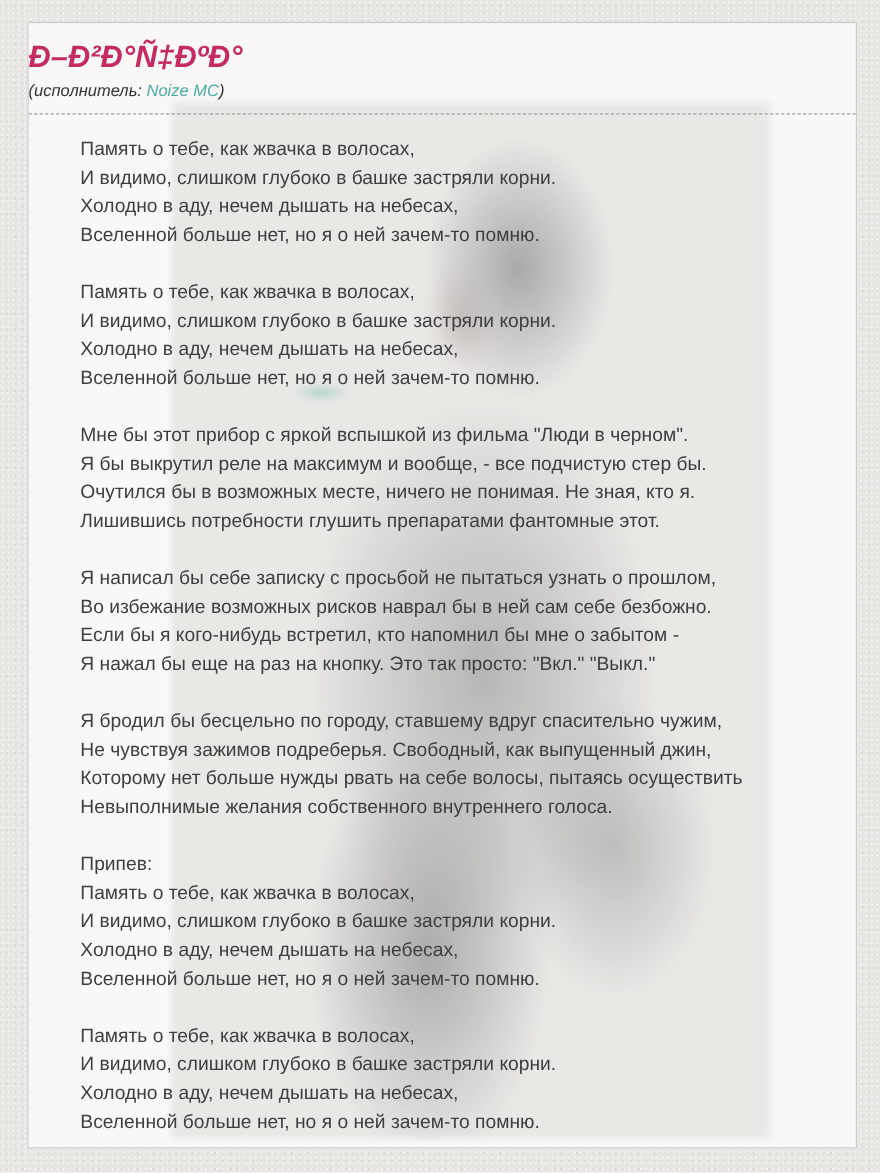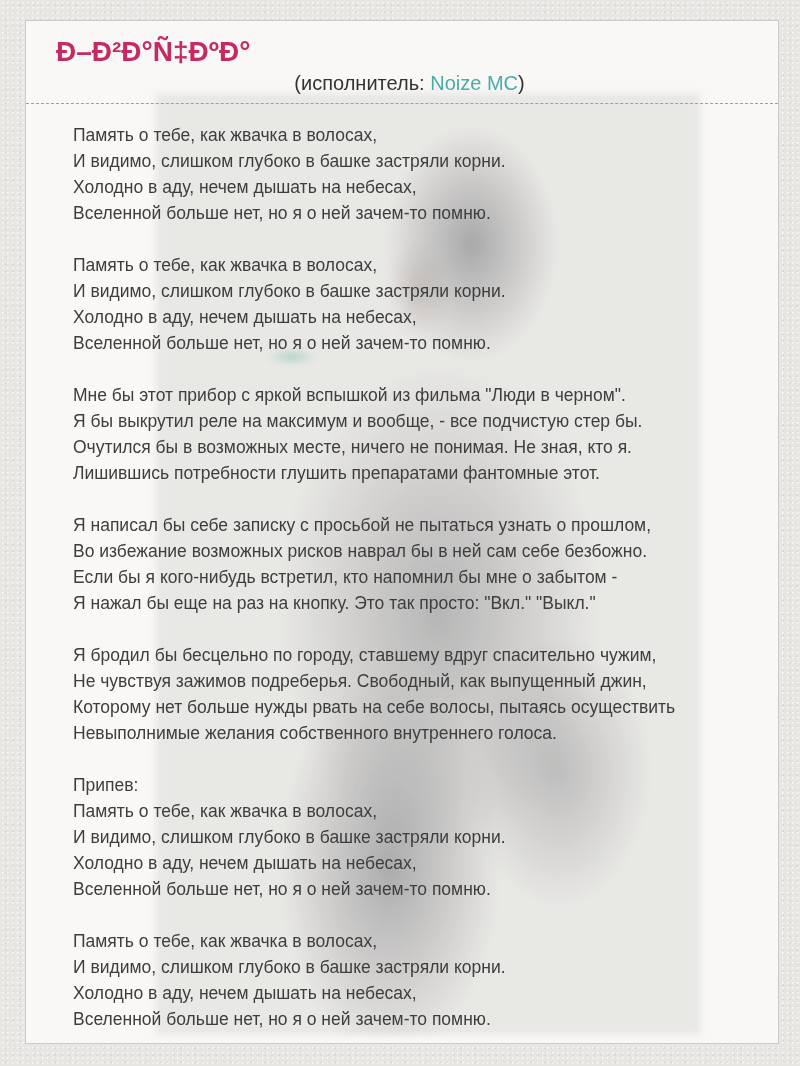--- a/index.html
+++ b/index.html
@@ -43,34 +43,34 @@
       radial-gradient(ellipse 34px 10px at 25% 28%, rgba(115,190,168,0.55), rgba(115,190,168,0) 75%),
       radial-gradient(ellipse 225px 345px at 52% 55%, rgba(52,52,58,0.28), rgba(52,52,58,0) 72%),
       radial-gradient(ellipse 155px 265px at 43% 82%, rgba(45,45,52,0.32), rgba(45,45,52,0) 72%),
       radial-gradient(ellipse 130px 190px at 74% 72%, rgba(55,55,62,0.24), rgba(55,55,62,0) 72%),
       linear-gradient(rgba(207,205,202,0.38), rgba(207,205,202,0.38));
     filter: blur(3px);
   }
   .header {
     position: relative;
     z-index: 1;
-    padding: 14px 15px 10px 30px;
+    padding: 14px 15px 10px 0;
     border-bottom: 1px dashed #98a0ac;
+    font-style: italic;
   }
   .song-title {
     font-size: 28px;
     font-weight: bold;
     line-height: 34px;
   }
   .artist-line {
     margin-top: 4px;
-    font-size: 20px;
+    font-size: 15px;
     line-height: 20px;
     color: #333333;
-    text-align: center;
   }
   .artist-link {
     text-decoration: none;
     cursor: pointer;
   }
   .lyrics {
     position: relative;
     z-index: 1;
     padding: 18px 15px 0 15px;
     font-size: 17.5px;

